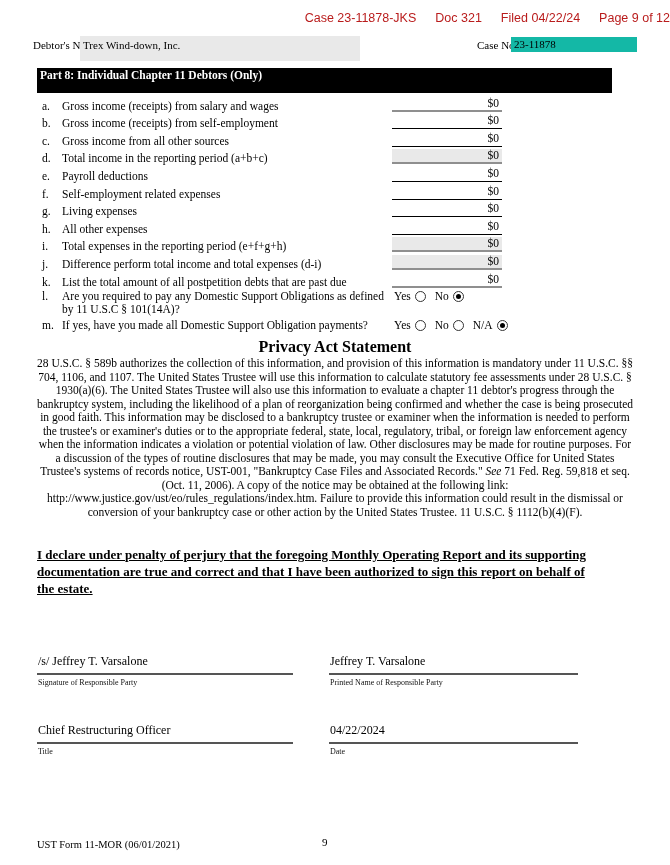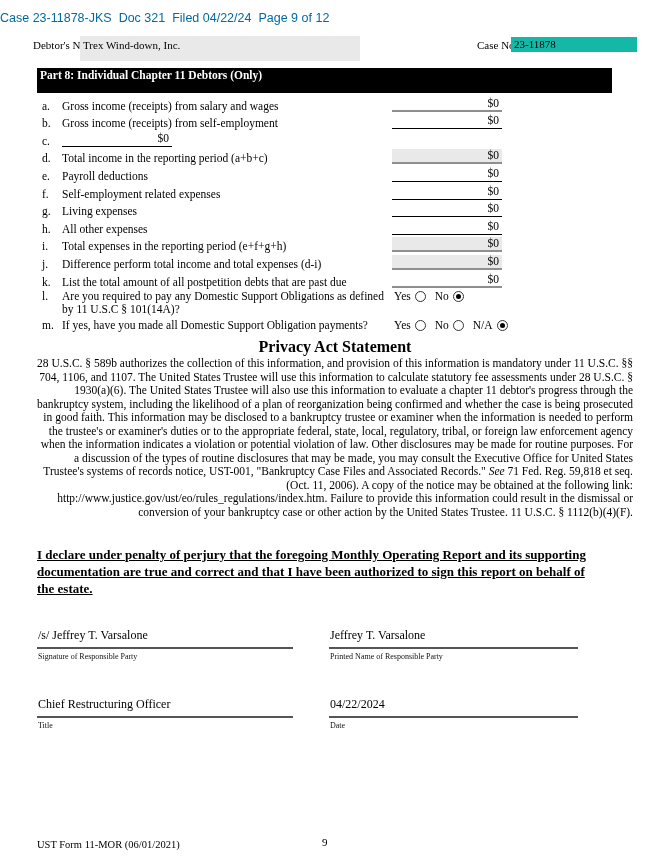--- a/index.html
+++ b/index.html
@@ -1,21 +1,21 @@
 <!DOCTYPE html>
 <html><head>
 <meta charset="utf-8">
 <style>
   html,body{margin:0;padding:0;background:#fff;}
   .page{position:relative;width:670px;height:865px;background:#fff;overflow:hidden;
         font-family:"Liberation Serif", serif;color:#000;}
 
   
-  .stamp{position:absolute;top:11px;left:0;width:670px;display:flex;justify-content:flex-start;gap:7px;
-         font-family:"Liberation Sans", sans-serif;font-size:12.5px;color:#0369a1;}
+  .stamp{position:absolute;top:11px;left:0;width:670px;display:flex;justify-content:flex-end;gap:19px;
+         font-family:"Liberation Sans", sans-serif;font-size:12.5px;color:#b91c1c;}
 
   
   .debtor-row{position:absolute;top:36px;left:0;width:670px;height:28px;font-size:11px;}
   .debtor-label{position:absolute;left:33px;top:3px;}
   .debtor-field{position:absolute;left:80px;top:0;width:280px;height:25px;background:#e9e9e9;
                 padding:3px 0 0 3px;box-sizing:border-box;}
   .caseno-label{position:absolute;left:477px;top:3px;}
   .caseno-field{position:absolute;left:511px;top:1px;width:126px;height:15px;background:#14b8a6;
                 padding:1px 0 0 3px;box-sizing:border-box;}
 
@@ -42,29 +42,29 @@
   .radio-group{display:flex;align-items:center;margin-left:2px;margin-top:0;}
   .radio-opt{display:flex;align-items:center;margin-right:9px;font-family:Liberation Serif, serif;}
   .radio-text{margin-right:4px;}
   .radio{display:inline-block;width:9px;height:9px;border:1px solid #333;border-radius:50%;position:relative;
          background:#fff;flex:0 0 auto;}
   .radio.selected::after{content:'';position:absolute;left:2px;top:2px;width:5px;height:5px;background:#000;border-radius:50%;}
 
   
   .privacy{position:absolute;top:338px;left:37px;width:596px;font-size:11.5px;}
   .privacy-heading{text-align:center;font-weight:bold;font-size:16px;margin-bottom:1px;}
-  .privacy-body{line-height:13.55px;text-align:right;}
+  .privacy-body{line-height:13.55px;text-align:center;}
   .privacy-body .it{font-style:italic;}
 
   
   .declaration{position:absolute;top:546px;left:37px;width:563px;font-size:13px;font-weight:bold;
                text-decoration:underline;line-height:17px;}
 
   
-  .sig-grid{position:absolute;top:628px;left:37px;display:grid;grid-template-columns:256px 249px;
+  .sig-grid{position:absolute;top:654px;left:37px;display:grid;grid-template-columns:256px 249px;
             column-gap:70px;row-gap:12px;gap:36px;}
   .sig-cell{display:block;}
   .sig-value{font-size:12px;height:18px;border-bottom:2px solid #555;padding:0 0 1px 1px;box-sizing:content-box;}
   .sig-label{font-size:8px;color:#111;margin-top:3px;padding-left:1px;}
 
   
   .footer{position:absolute;top:836px;left:0;width:670px;height:20px;font-size:10.5px;}
   .footer-form{position:absolute;left:37px;top:3px;}
   .footer-page{position:absolute;left:322px;top:0;font-size:11px;}
 </style>
@@ -95,20 +95,21 @@
         <span class="item-label">Gross income (receipts) from salary and wages</span>
         <span class="item-value u-gray">$0</span>
       </div>
       <div class="item-row">
         <span class="item-letter">b.</span>
         <span class="item-label">Gross income (receipts) from self-employment</span>
         <span class="item-value u-black">$0</span>
       </div>
       <div class="item-row">
         <span class="item-letter">c.</span>
+        <span class="item-label">Gross income from all other sources</span>
         <span class="item-value u-black">$0</span>
       </div>
       <div class="item-row">
         <span class="item-letter">d.</span>
         <span class="item-label">Total income in the reporting period (a+b+c)</span>
         <span class="item-value u-gray shaded">$0</span>
       </div>
       <div class="item-row">
         <span class="item-letter">e.</span>
         <span class="item-label">Payroll deductions</span>

